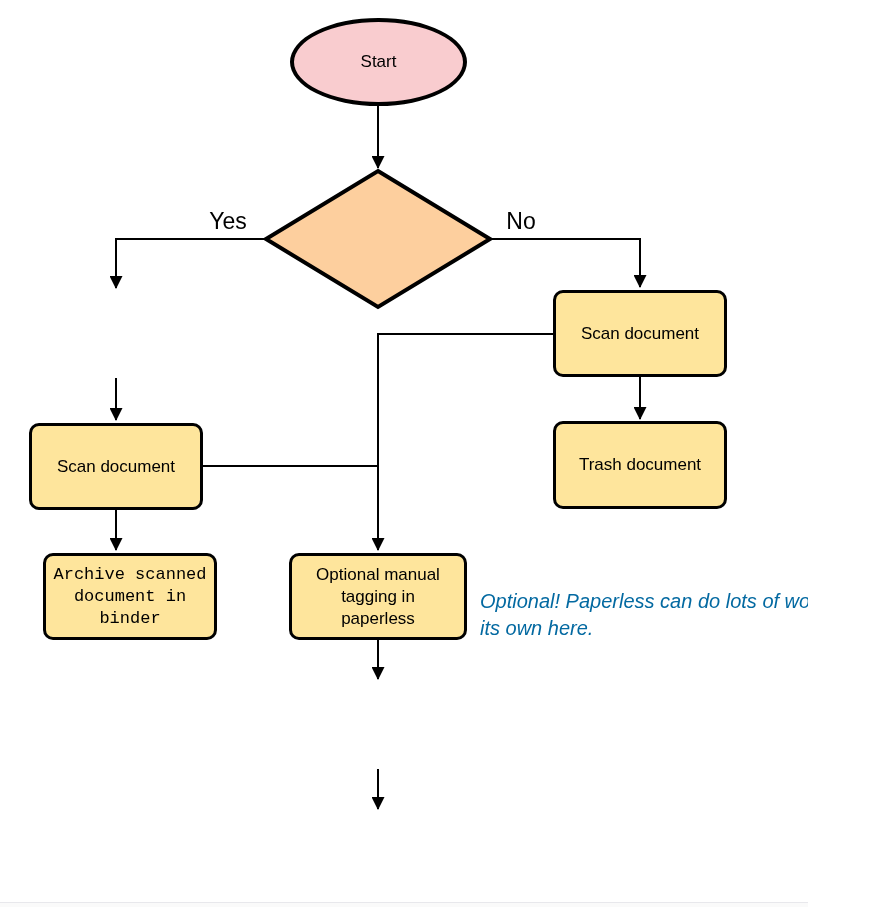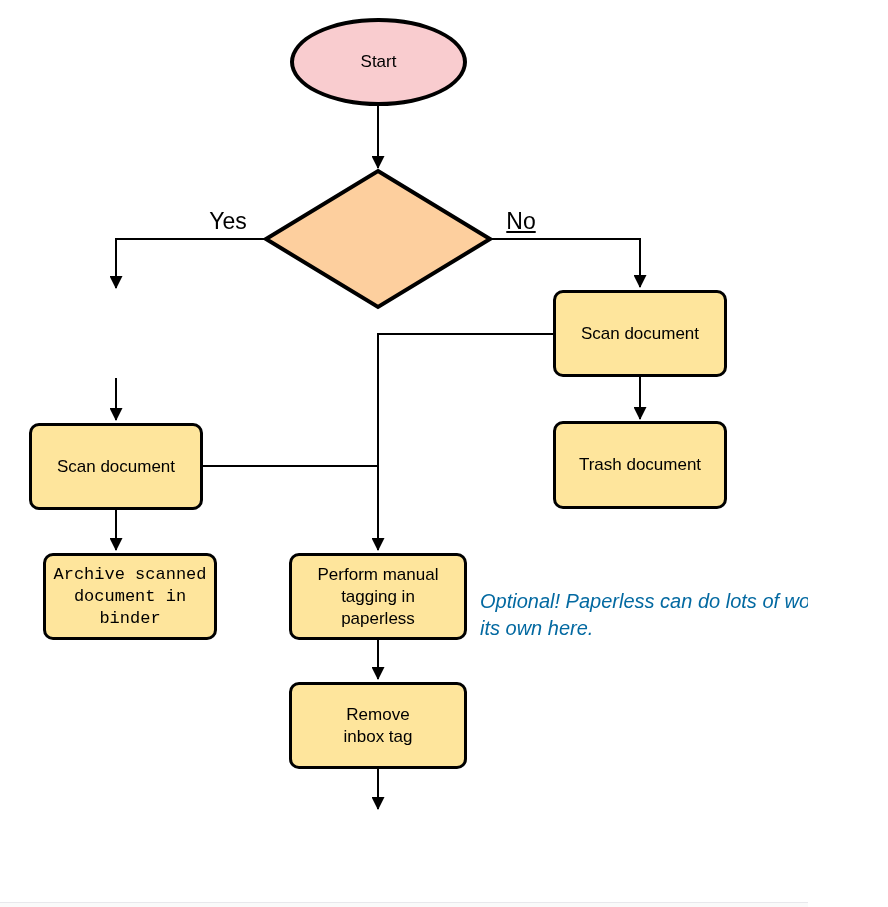--- a/index.html
+++ b/index.html
@@ -126,39 +126,37 @@
     <path class="edge" d="M378,769 L378,809" marker-end="url(#arrow)"></path>
 
     <polygon class="diamond-shape" points="378,171 490,239 378,307 266,239"></polygon>
   </svg>
 
   <div class="node terminator" style="left:290px; top:18px;">Start</div>
 
 
   <div class="edge-label" style="left:203px; top:210px;">Yes</div>
 
-  <div class="edge-label" style="left:496px; top:210px;text-decoration:underline;">No</div>
+  <div class="edge-label" style="left:496px; top:210px;">No</div>
 
 
   <div class="node process" style="left:29px; top:423px;">Scan document</div>
 
   <div class="node process" style="left:43px; top:553px;font-family:Liberation Mono, monospace;">Archive scanned
 document in
 binder</div>
 
   <div class="node process" style="left:553px; top:290px;">Scan document</div>
 
   <div class="node process" style="left:553px; top:421px; height:88px;">Trash document</div>
 
-  <div class="node process" style="left:289px; top:553px; width:178px;">Perform manual
+  <div class="node process" style="left:289px; top:553px; width:178px;">Optional manual
 tagging in
 paperless</div>
 
-  <div class="node process" style="left:289px; top:682px; width:178px;">Remove
-inbox tag</div>
 
 
   <div class="annotation">Optional! Paperless can do lots of work on
 its own here.</div>
 
   <div class="bottom-strip"></div>
 
 </div>
 
 </body></html>

